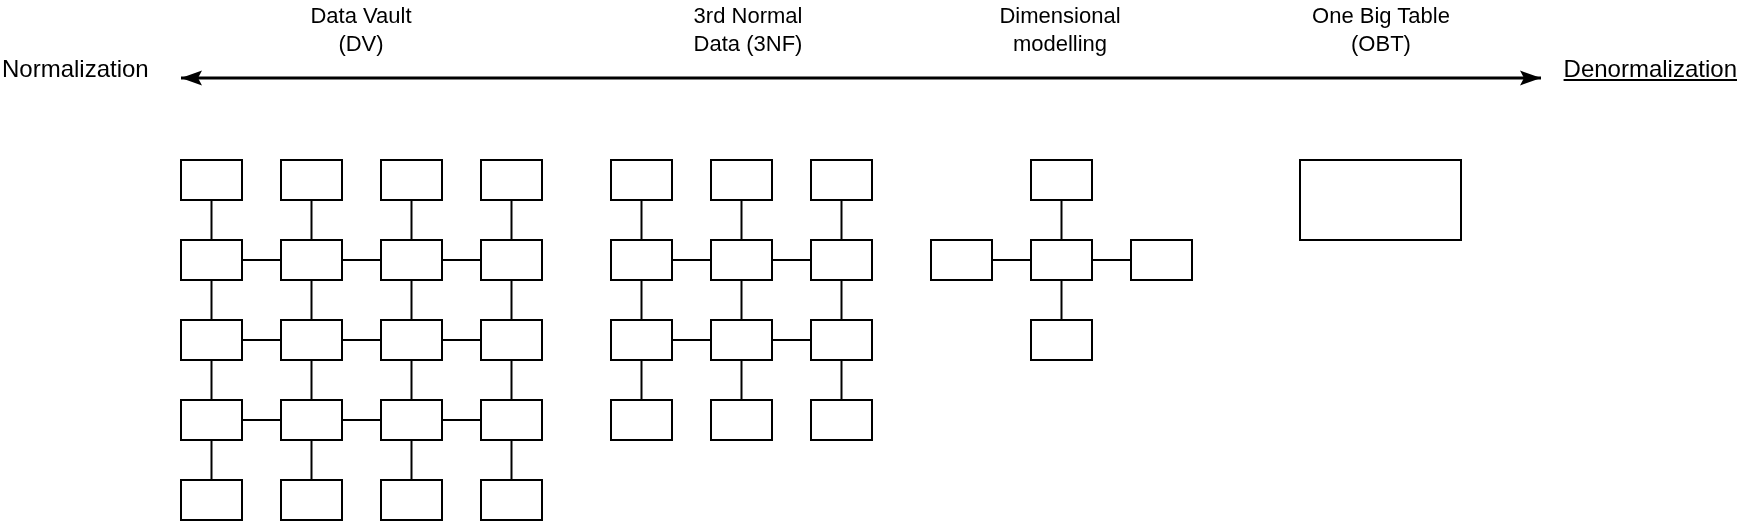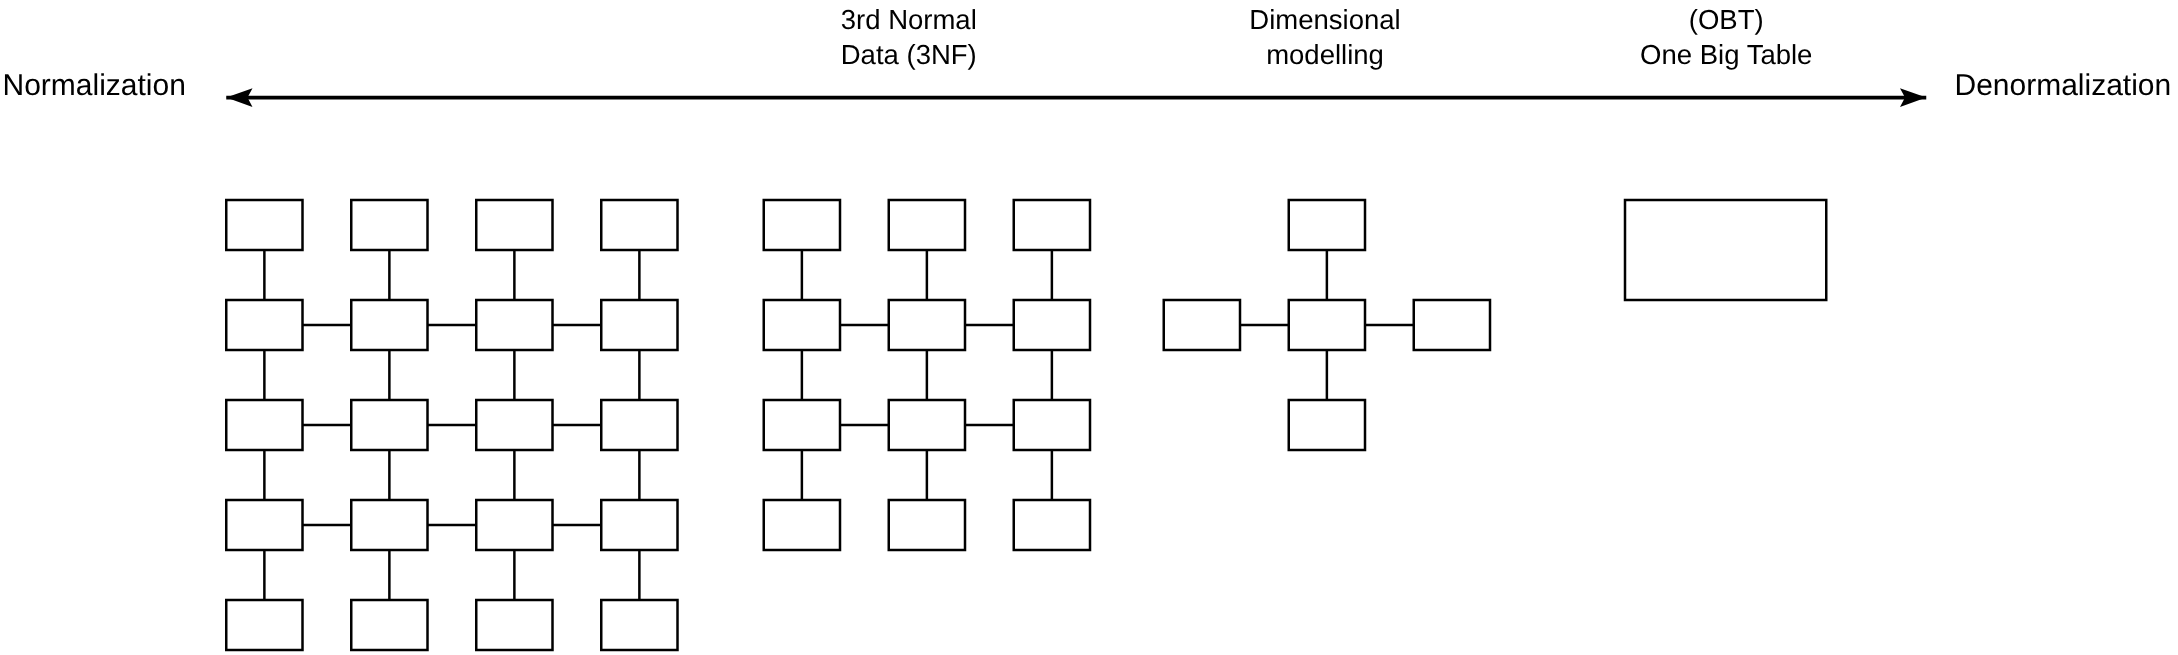--- a/index.html
+++ b/index.html
@@ -23,32 +23,32 @@
   }
   .axis-label {
     position: absolute;
     top: 57px;
     font-size: 24px;
     line-height: 24px;
     white-space: nowrap;
     text-align: center;
   }
   .axis-left  { left: 2px; }
-  .axis-right { right: 5px; }
+  .axis-right { right: 5px; text-decoration: underline; }
   .group-label {
     position: absolute;
     top: 2px;
     transform: translateX(-50%);
     text-align: center;
     font-size: 22px;
     line-height: 28px;
     white-space: nowrap;
   }
   .gl-dv   { left: 361px; }
-  .gl-3nf  { left: 727px; text-align: right; }
+  .gl-3nf  { left: 748px; text-align: right; }
   .gl-dim  { left: 1060px; text-align: center; }
   .gl-obt  { left: 1381px; }
 </style>
 </head>
 <body>
 
 <div class="canvas">
 
   <svg id="diagram-layer" width="1742" height="524" viewBox="0 0 1742 524">
       <line x1="181" y1="78" x2="1541" y2="78" stroke="#000000" stroke-width="3"></line>
@@ -133,29 +133,33 @@
       <rect x="931" y="240" width="61" height="40" fill="#ffffff" stroke="#000000" stroke-width="2"></rect>
       <rect x="1131" y="240" width="61" height="40" fill="#ffffff" stroke="#000000" stroke-width="2"></rect>
       <rect x="1031" y="320" width="61" height="40" fill="#ffffff" stroke="#000000" stroke-width="2"></rect>
       <rect x="1300" y="160" width="161" height="80" fill="#ffffff" stroke="#000000" stroke-width="2"></rect>
     </svg>
 
   <div class="axis-label axis-left">Normalization</div>
 
   <div class="axis-label axis-right">Denormalization</div>
 
+  <div class="group-label gl-dv">
+    <div>Data Vault</div>
+    <div>(DV)</div>
+  </div>
 
   <div class="group-label gl-3nf">
     <div>3rd Normal</div>
     <div>Data (3NF)</div>
   </div>
 
   <div class="group-label gl-dim">
     <div>Dimensional</div>
     <div>modelling</div>
   </div>
 
   <div class="group-label gl-obt">
+    <div>One Big Table</div>
     <div>(OBT)</div>
-    <div>One Big Table</div>
   </div>
 
 </div>
 
 </body></html>

